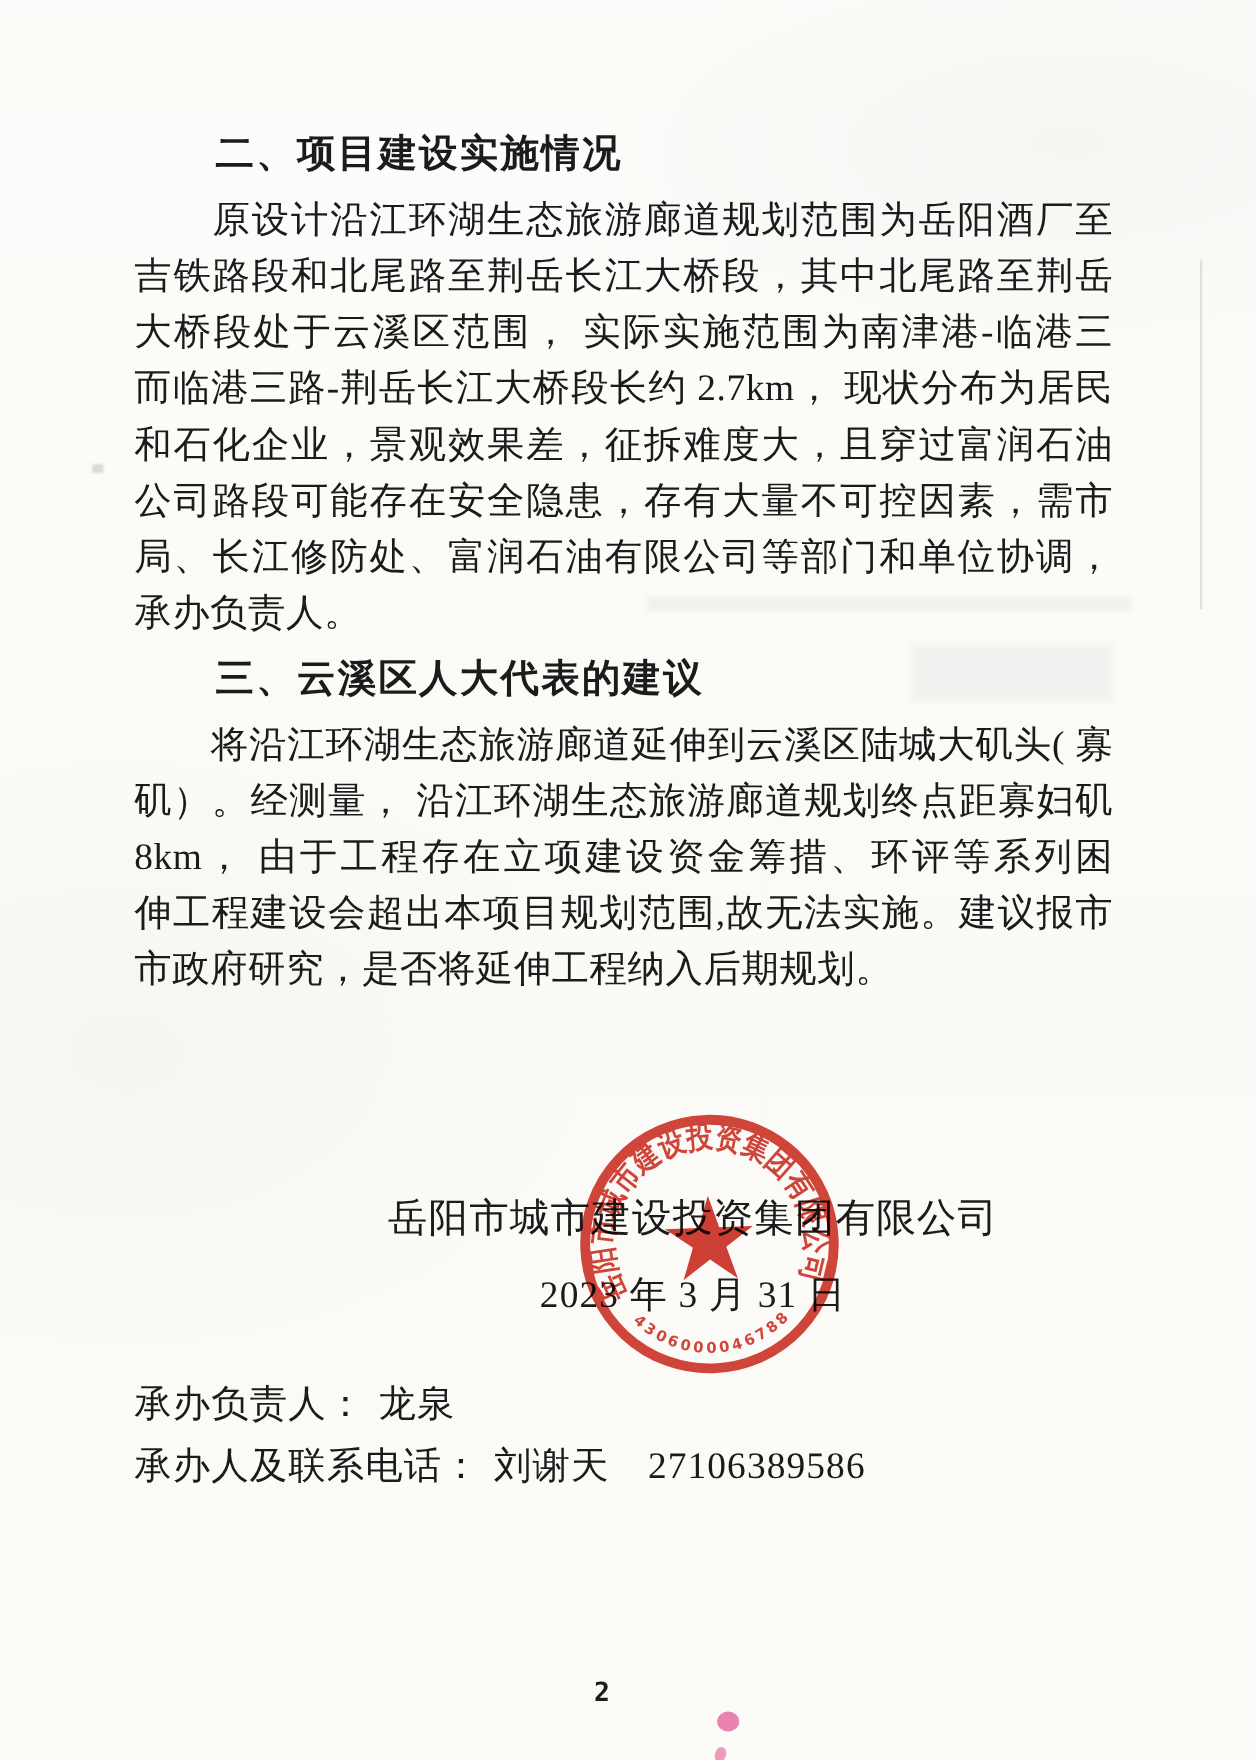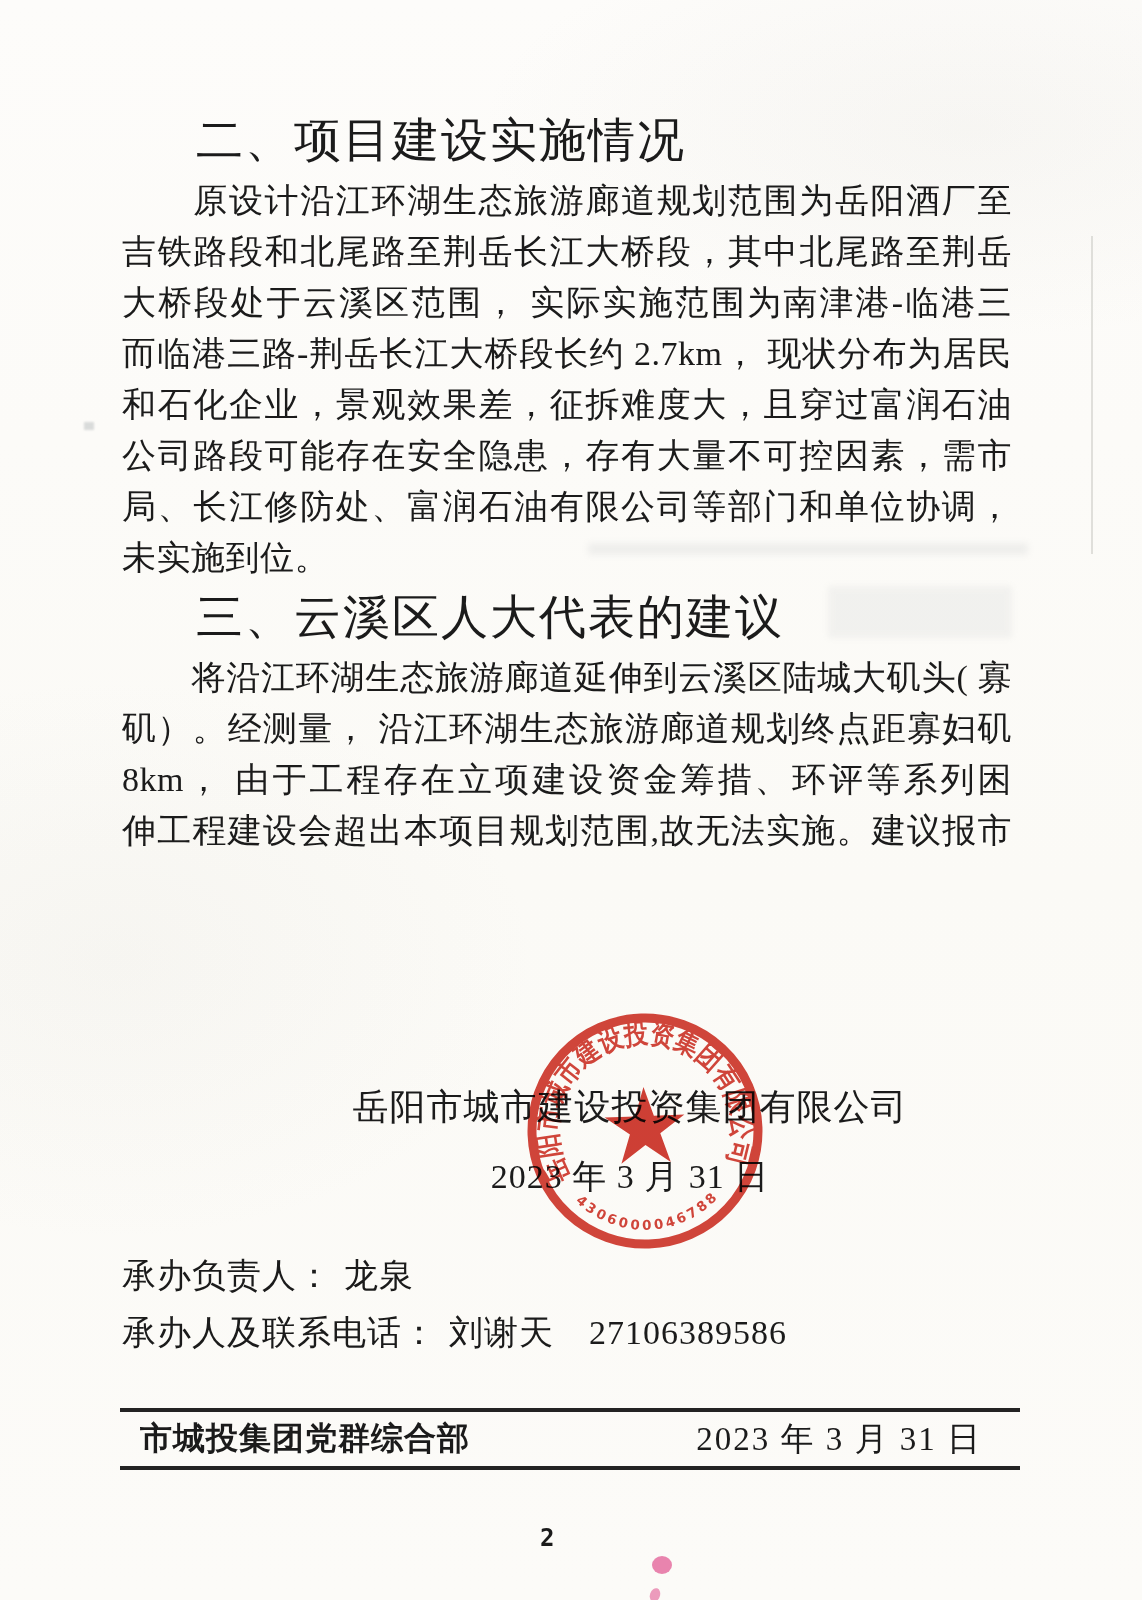--- a/index.html
+++ b/index.html
@@ -12,21 +12,21 @@
   .page{
     position:absolute;inset:0;
     background:
       radial-gradient(ellipse 700px 300px at 85% 8%, rgba(210,208,200,.14), transparent 70%),
       radial-gradient(ellipse 600px 400px at 10% 60%, rgba(205,203,196,.10), transparent 70%),
       linear-gradient(180deg,#fdfcfa 0%,#fbfaf6 55%,#fcfbf8 100%);
   }
   .content{position:absolute;left:122px;top:120px;width:890px;}
   .h{
     font-family:"Liberation Sans","DejaVu Sans",sans-serif;
-    font-weight:400;font-size:47px;line-height:35px;
+    font-weight:700;font-size:35px;line-height:35px;
     padding-left:74px;margin:2px 0 18px 0;letter-spacing:2px;
   }
   .h3{margin-top:16px;}
   .line{
     font-size:34px;line-height:51px;height:51px;overflow:hidden;
     text-align:justify;text-align-last:justify;letter-spacing:.5px;
   }
   .line.short{text-align-last:left;}
   .closing{margin-top:8px;}
   .sign-block{position:absolute;left:350px;top:1083px;width:560px;text-align:center;}
@@ -73,30 +73,31 @@
     <div class="h">二、项目建设实施情况</div>
 
     <div>
         <div class="line">　　原设计沿江环湖生态旅游廊道规划范围为岳阳酒厂至浩</div>
         <div class="line">吉铁路段和北尾路至荆岳长江大桥段，其中北尾路至荆岳长江</div>
         <div class="line">大桥段处于云溪区范围， 实际实施范围为南津港-临港三路。</div>
         <div class="line">而临港三路-荆岳长江大桥段长约 2.7km， 现状分布为居民点</div>
         <div class="line">和石化企业，景观效果差，征拆难度大，且穿过富润石油有限</div>
         <div class="line">公司路段可能存在安全隐患，存有大量不可控因素，需市水利</div>
         <div class="line">局、长江修防处、富润石油有限公司等部门和单位协调，故暂</div>
-        <div class="line short">未实施到位。</div>
+        <div class="line short">承办负责人。</div>
       </div>
 
     <div class="h h3">三、云溪区人大代表的建议</div>
 
     <div>
         <div class="line">　　将沿江环湖生态旅游廊道延伸到云溪区陆城大矶头( 寡妇</div>
         <div class="line">矶）。经测量， 沿江环湖生态旅游廊道规划终点距寡妇矶约</div>
         <div class="line">8km， 由于工程存在立项建设资金筹措、环评等系列困难，延</div>
         <div class="line">伸工程建设会超出本项目规划范围,故无法实施。建议报市委、</div>
+        <div class="line short">市政府研究，是否将延伸工程纳入后期规划。</div>
       </div>
 
   </div>
 
   <div class="sign-block">
     <div class="sign-company">岳阳市城市建设投资集团有限公司</div>
     <div class="sign-date">2023 年 3 月 31 日</div>
   </div>
 
   <svg class="seal" viewBox="0 0 244 244" xmlns="http://www.w3.org/2000/svg">
@@ -114,24 +115,20 @@
     </text>
   </svg>
 
   <div class="contact contact1">
     <span>承办负责人：</span><span class="val">龙泉</span>
   </div>
   <div class="contact contact2">
     <span>承办人及联系电话：</span><span class="val">刘谢天　27106389586</span>
   </div>
 
-  <div class="footer-bar">
-    <span class="footer-dept">市城投集团党群综合部</span>
-    <span class="footer-date">2023 年 3 月 31 日</span>
-  </div>
 
   <div class="page-num">2</div>
 
   <div class="ink-dot dot1"></div>
   <div class="ink-dot dot2"></div>
   <div class="smudge sm1"></div>
   <div class="smudge sm2"></div>
   <div class="smudge sm3"></div>
   <div class="edge-line"></div>
 </div>

